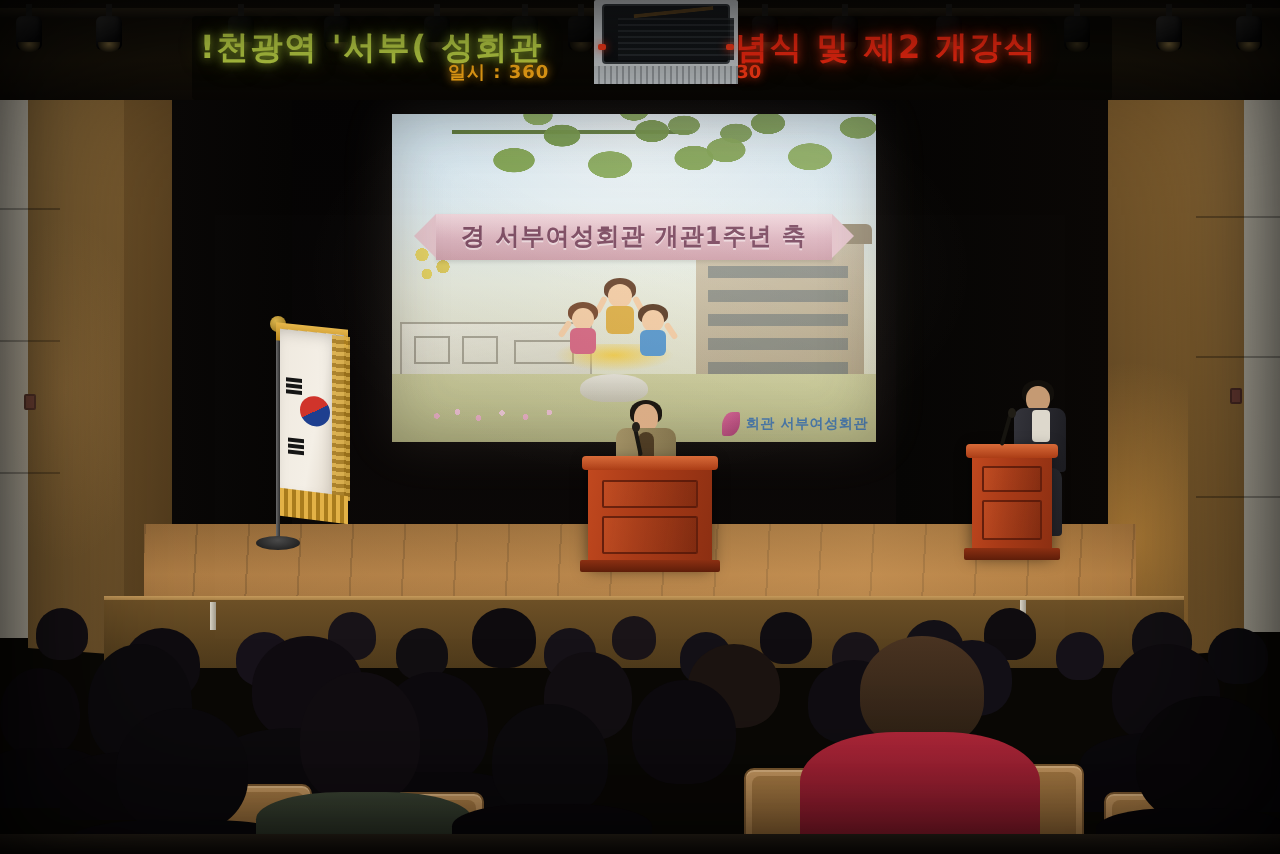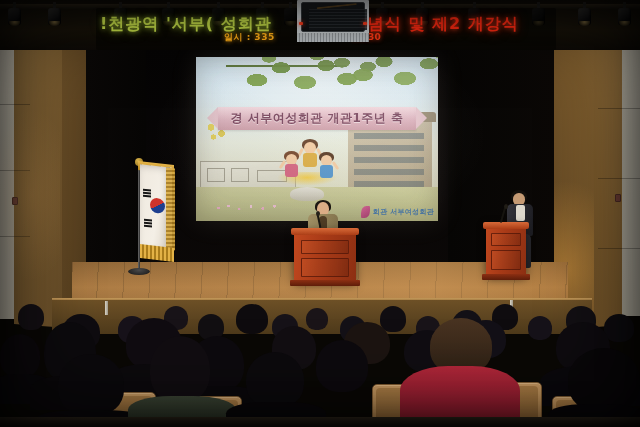--- a/index.html
+++ b/index.html
@@ -548,21 +548,21 @@
     <div class="led-line1">
       <span class="led-g">!천광역</span>
       <span class="led-g">'서부(</span>
       <span class="led-g">성회관</span>
       <span style="display:inline-block;width:66px;"></span>
       <span class="led-r">기념식</span>
       <span class="led-r">및</span>
       <span class="led-r">제2</span>
       <span class="led-r">개강식</span>
     </div>
-    <div class="led-line2 led-o">일시 : 335</div>
+    <div class="led-line2 led-o">일시 : 360</div>
     <div class="led-time">09:30</div>
   </div>
 
   <div class="rack">
     <div class="face">
       <div class="grill"></div>
       <div class="cable"></div>
     </div>
     <div class="led-r2" style="left:2px;"></div>
     <div class="led-r2" style="right:2px;"></div>

